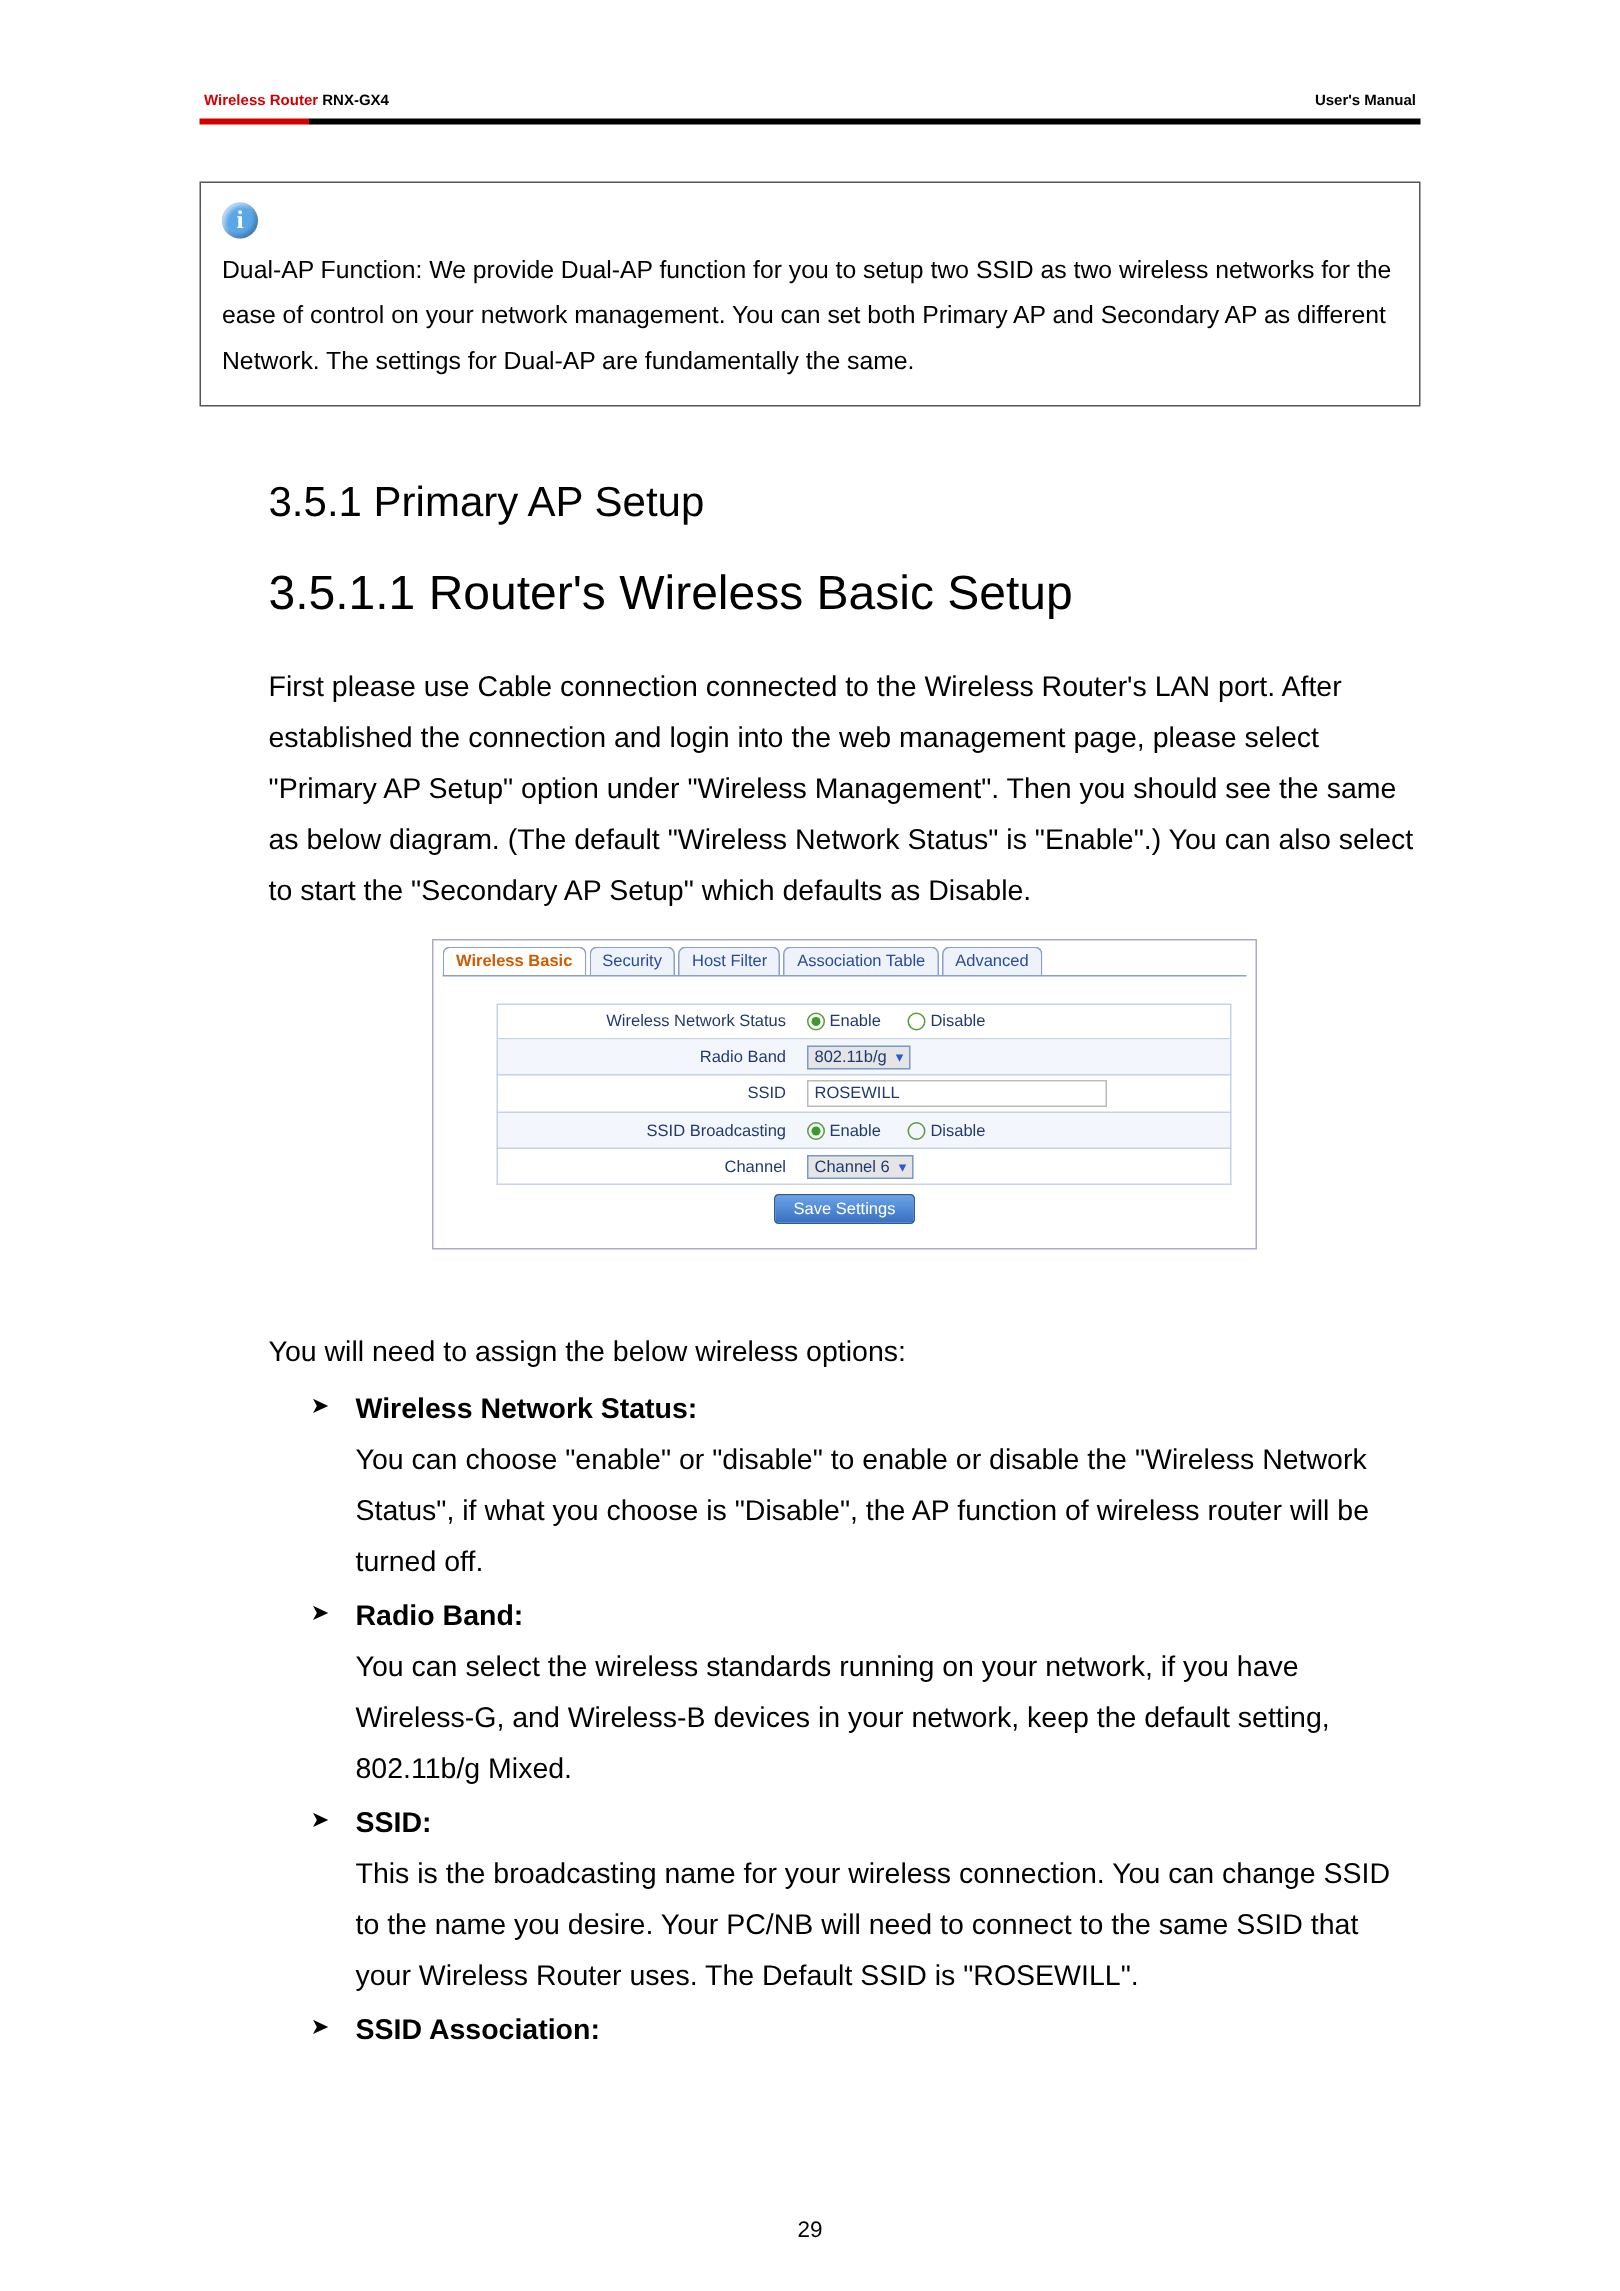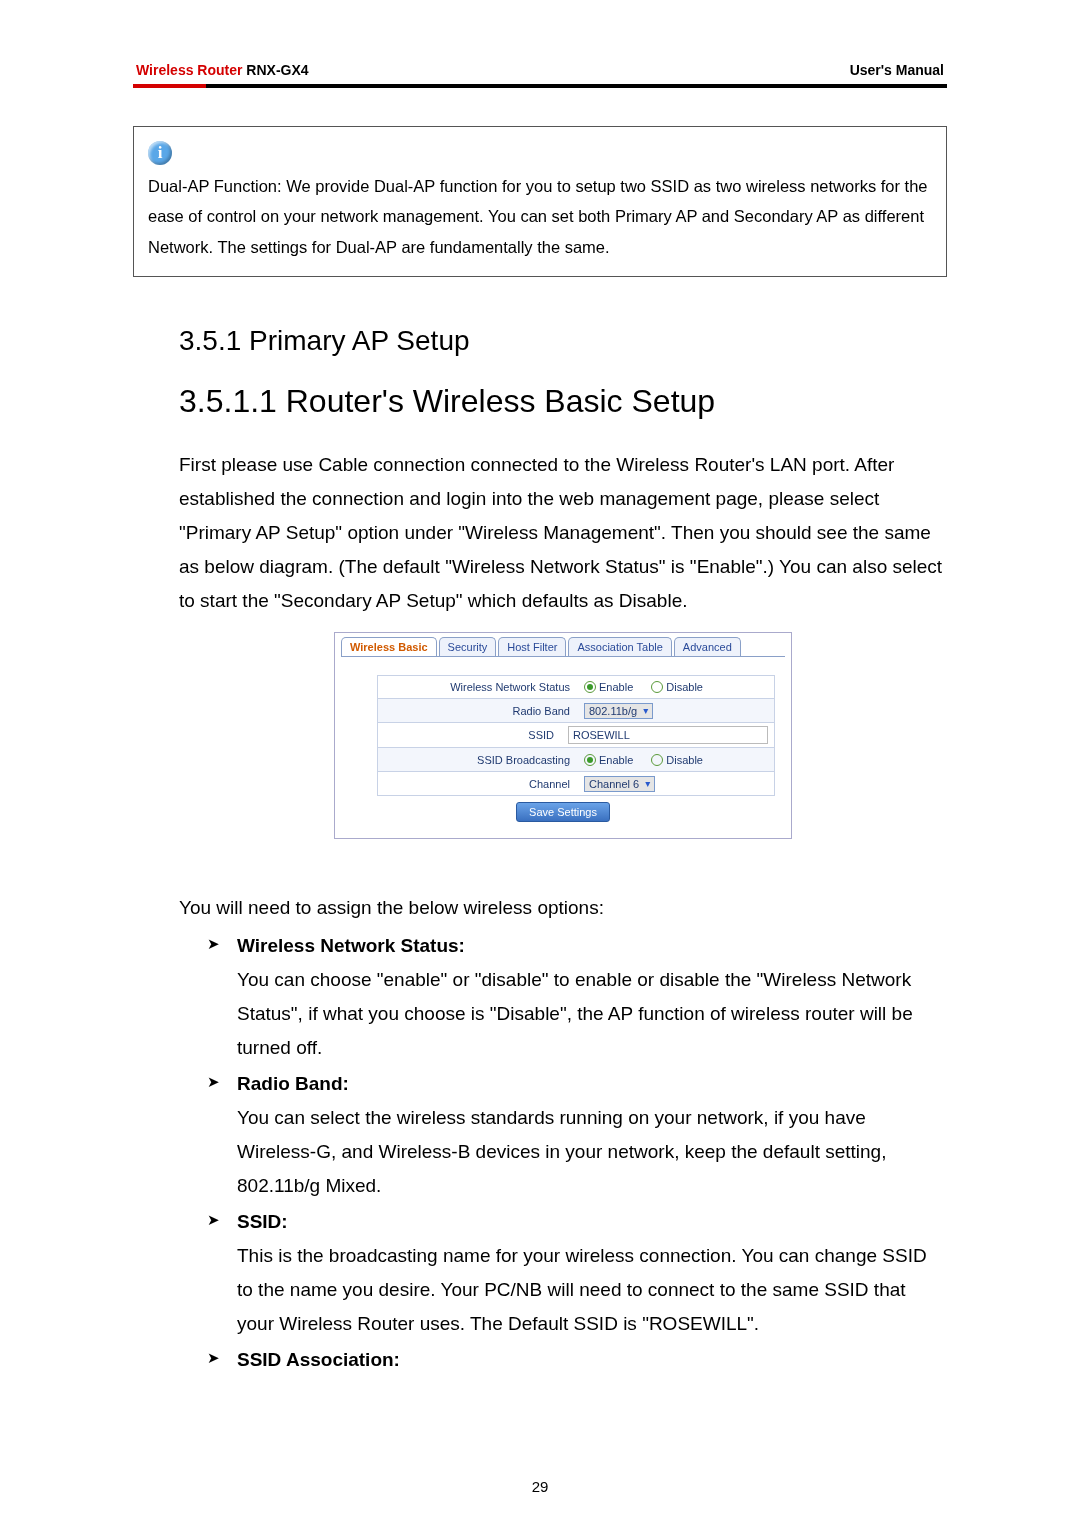--- a/index.html
+++ b/index.html
@@ -11,21 +11,21 @@
     position: relative;
     color: #000;
   }
   .page {
     padding: 62px 133px 40px 133px;
   }
   .header-row {
     display: flex;
     justify-content: space-between;
     align-items: flex-end;
-    font-size: 14px;
+    font-size: 10px;
     padding: 0 3px 6px 3px;
     gap: 16px;
   }
   .header-left { font-weight: bold; }
   .header-left .red { color: #d40000; }
   .header-right { font-weight: bold; }
   .header-rule {
     height: 4px;
     display: flex;
   }
@@ -68,21 +68,21 @@
     margin-bottom: 28px;
   }
   .body-text {
     font-size: 19px;
     line-height: 1.79;
   }
   .body-text .b { font-weight: normal; }
 
   
   .ui-figure {
-    width: 458px;
+    width: 550px;
     margin: 14px auto 0 auto;
     border: 1px solid #aac;
     background: #fff;
     font-family: Tahoma, Arial, sans-serif;
     font-size: 11px;
     color: #203a70;
   }
   .ui-tabs {
     display: flex;
     gap: 0;

